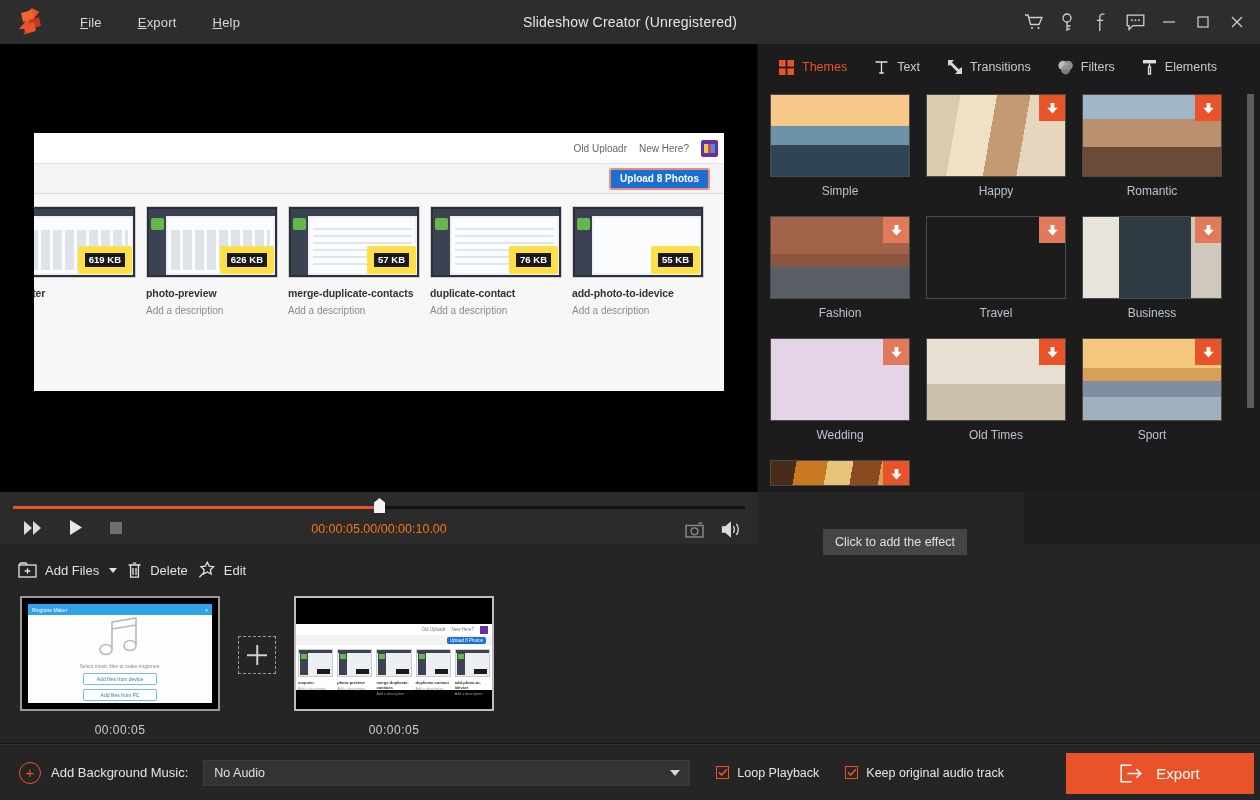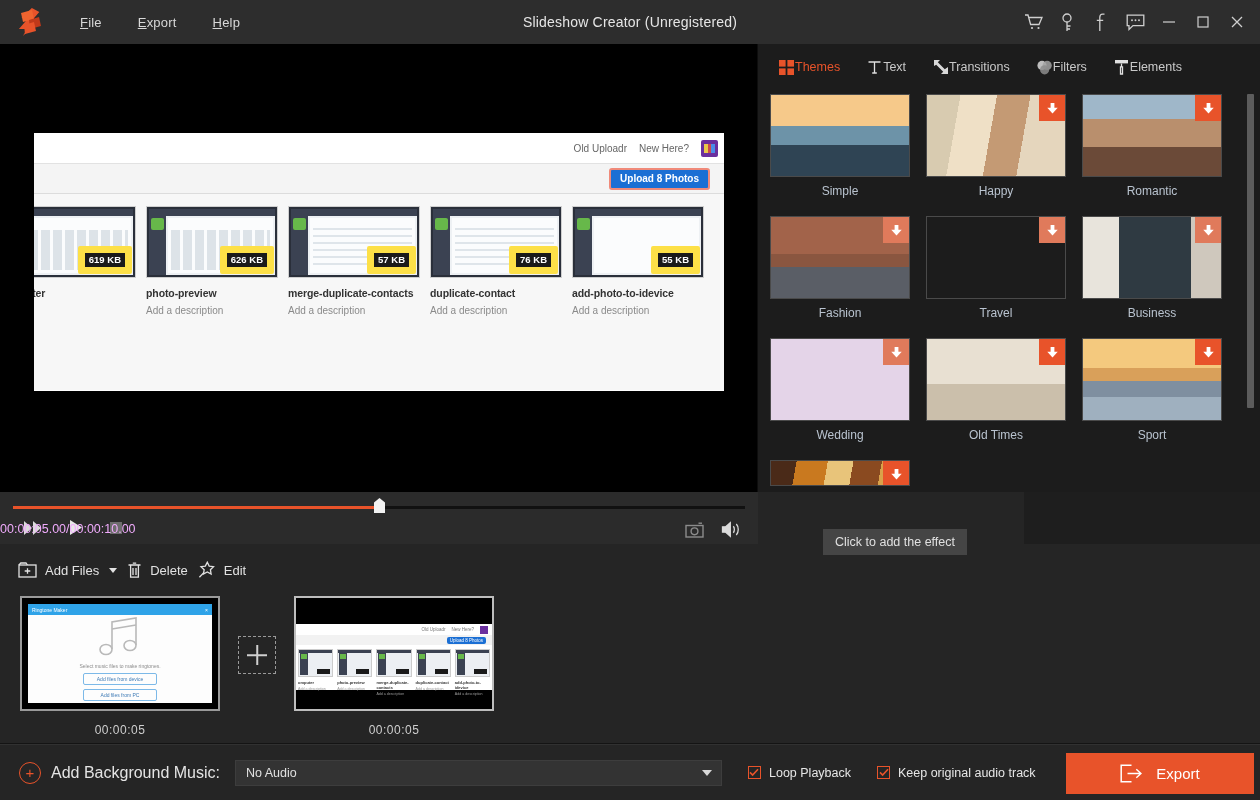--- a/index.html
+++ b/index.html
@@ -107,32 +107,32 @@
   .seek-track { position: absolute; left: 0; top: 4px; width: 732px; height: 3px; background: #111; }
   .seek-fill { position: absolute; left: 0; top: 4px; height: 3px; background: #e8532a; }
   .seek-knob {
     position: absolute; top: -4px; width: 11px; height: 15px; background: #f2f2f2;
     clip-path: polygon(50% 0%, 100% 30%, 100% 100%, 0% 100%, 0% 30%);
     margin-left: -5px;
   }
   .tp-btns { position: absolute; left: 24px; top: 28px; display: flex; align-items: center; gap: 28px; }
   .tp-btn { color: #dcdcdc; display: flex; align-items: center; justify-content: center; cursor: default; }
   .timecode {
-    position: absolute; left: 0; right: 0; top: 30px; text-align: left;
-    color: #f0abfc; font-size: 12.5px; font-family: "Liberation Sans", sans-serif;
+    position: absolute; left: 0; right: 0; top: 30px; text-align: center;
+    color: #f97316; font-size: 12.5px; font-family: "Liberation Sans", sans-serif;
   }
   .tp-right { position: absolute; right: 16px; top: 29px; display: flex; align-items: center; gap: 17px; }
 
   
   .right-pane {
     position: absolute; left: 758px; top: 44px; width: 502px; height: 448px; background: #1c1c1c;
   }
   .rtabs { display: flex; align-items: center; height: 46px; padding-left: 12px; gap: 10px; }
   .rtab {
-    display: flex; align-items: center; padding: 5px 8px; cursor: default;
+    display: flex; align-items: center; gap: 7px; padding: 5px 8px; cursor: default;
     color: #c9c9c9; font-size: 12.5px; text-align: center;
   }
   .rtab.active { color: #e8532a; }
   .rtab .ico { display: flex; align-items: center; justify-content: center; width: 17px; height: 17px; }
   .theme-scroll {
     position: absolute; left: 0; top: 46px; width: 502px; height: 402px; overflow: hidden;
   }
   .theme-grid {
     display: flex; flex-wrap: wrap; padding: 4px 16px 0 12px; gap: 8px;
   }
@@ -211,21 +211,21 @@
   
   .bottombar {
     position: absolute; left: 0; top: 744px; width: 1260px; height: 56px; background: #252525;
     border-top: 1px solid #313131; display: flex; align-items: center;
   }
   .plus-circle {
     width: 22px; height: 22px; border: 1.5px solid #e8532a; border-radius: 50%;
     display: flex; align-items: center; justify-content: center; color: #e8532a;
     font-size: 15px; line-height: 1; margin-left: 19px; flex: 0 0 22px;
   }
-  .bgm-label { color: #e4e4e4; font-size: 16px; margin-left: 10px; }
+  .bgm-label { color: #e4e4e4; font-size: 13px; margin-left: 10px; }
   .audio-select {
     position: relative; width: 487px; height: 26px; background: #333333; border: 1px solid #3d3d3d;
     margin-left: 15px; display: flex; align-items: center; padding: 0 10px; color: #e0e0e0; font-size: 12.5px;
   }
   .audio-select .caret { position: absolute; right: 9px; width: 0; height: 0;
     border-left: 5px solid transparent; border-right: 5px solid transparent; border-top: 6px solid #d8d8d8; }
   .chk-wrap { display: flex; align-items: center; gap: 8px; margin-left: 26px; color: #e6e6e6; font-size: 12.5px; }
   .chk {
     width: 13px; height: 13px; border: 1.5px solid #e8532a; display: flex;
     align-items: center; justify-content: center;

